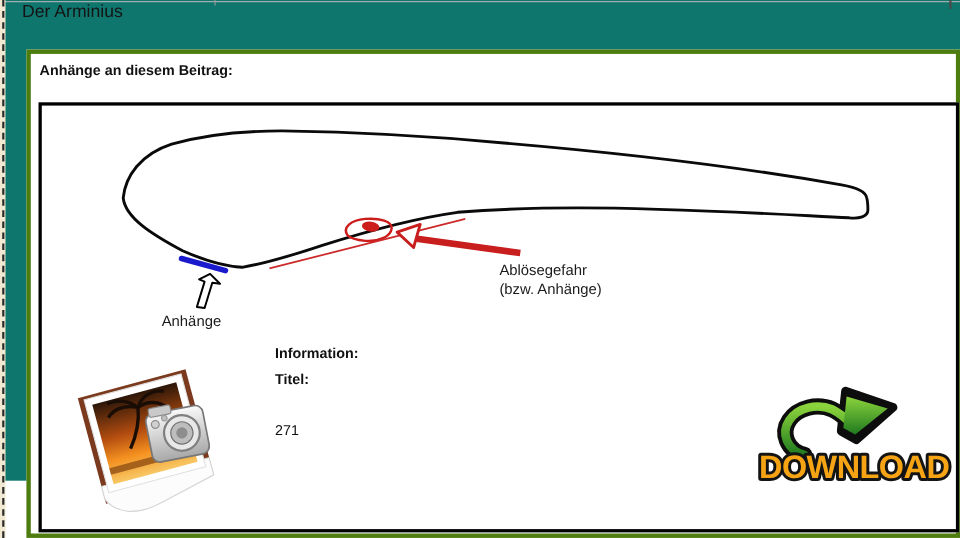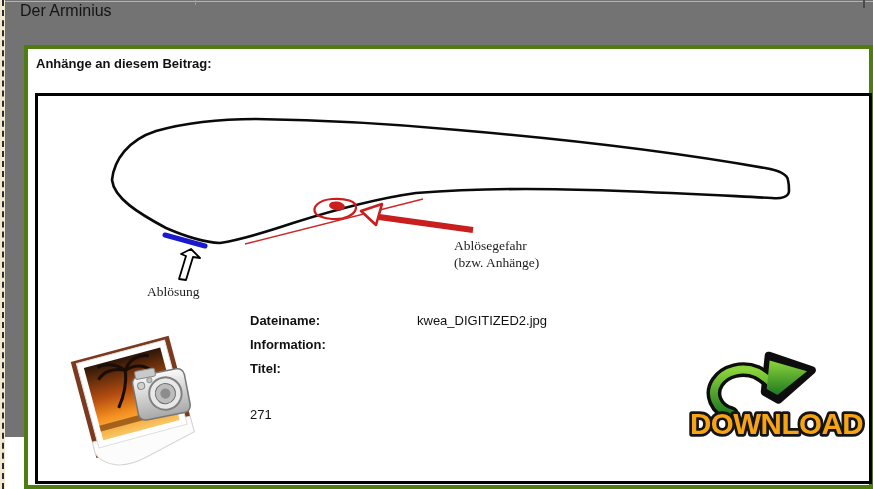--- a/index.html
+++ b/index.html
@@ -1,18 +1,18 @@
 <!DOCTYPE html>
 <html><head>
 <meta charset="utf-8">
 <style>
   * { margin:0; padding:0; box-sizing:border-box; }
   html,body { width:873px; height:489px; background:#fff; overflow:hidden;
               font-family:"Liberation Sans", sans-serif; }
-  .page { position:relative; width:873px; height:437px; background:#737373; }
+  .page { position:relative; width:873px; height:437px; background:#0f766e; }
 
   
   .top-divider { position:absolute; left:0; top:1px; width:873px; height:1px; background:#b3b3b3; }
   .top-tick-1 { position:absolute; left:195px; top:0; width:1px; height:5px; background:#9a9a9a; }
   .top-tick-2 { position:absolute; left:863px; top:0; width:2px; height:8px; background:#4a4a4a; }
 
   
   .left-strip { position:absolute; left:0; top:0; width:5px; height:489px; background:#f1e9d2; }
   .left-dash  { position:absolute; left:2px; top:0; width:0; height:489px; border-left:2px dashed #2b2b2b; }
 
@@ -21,21 +21,21 @@
 
   .attachments-panel { position:absolute; left:24px; top:45px; width:849px; height:444px;
                        border:4px solid #4d7c0f; background:#fff; }
   .attachments-header { position:absolute; left:8px; top:7px; font-size:13px; font-weight:700; color:#111; }
 
   .attachment-box { position:absolute; left:7px; top:44px; width:837px; height:391px;
                     border:3px solid #000; background:#fff; }
 
   .diagram-svg { position:absolute; left:0; top:0; width:831px; height:385px; }
 
-  .anno-label { position:absolute; font-size:13.5px; color:#1b1b1b; line-height:17px;font-family:Liberation Serif, serif; }
+  .anno-label { position:absolute; font-size:13.5px; color:#1b1b1b; line-height:17px; }
   .stoerung-label   { left:109px; top:187px; }
   .abloese-label    { left:416px; top:141px; }
 
   .photo-icon { position:absolute; left:22px; top:226px; width:152px; height:152px; }
 
   .file-info { position:absolute; left:212px; top:217px; width:360px; }
   .file-row { display:flex; height:24px; align-items:flex-start; }
   .file-row .flabel { width:167px; font-size:13px; font-weight:700; color:#111; }
   .file-row .fvalue { font-size:13px; color:#111; }
   .file-spacer { height:22px; }
@@ -87,21 +87,21 @@
         <path d="M 314 212 C 309 205 317 198 330 197 C 343 196 355 199 354 206
                  C 353 213 342 218 330 217 C 321 216 317 215 314 212 Z" fill="none" stroke="#cc1c1c" stroke-width="2.2"></path>
         <ellipse cx="335" cy="204" rx="8" ry="4.5" transform="rotate(8 335 204)" fill="#cc1c1c"></ellipse>
 
         <path d="M 243 242 L 421 197" stroke="#cc2a2a" stroke-width="1.6" fill="none"></path>
 
         <path d="M 377 215 L 471 228" stroke="#c81e1e" stroke-width="6" fill="none"></path>
         <polygon points="359,209 380,202 374,223" fill="#ffffff" stroke="#c81e1e" stroke-width="2.6" stroke-linejoin="round"></polygon>
       </svg>
 
-      <div class="anno-label stoerung-label">Ablösung</div>
+      <div class="anno-label stoerung-label">Anhänge</div>
       <div class="anno-label abloese-label">
         <div>Ablösegefahr</div>
         <div>(bzw. Anhänge)</div>
       </div>
 
       <svg class="photo-icon" viewBox="0 0 150 150">
         <defs>
           <linearGradient id="sunset" x1="0" y1="0" x2="0" y2="1">
             <stop offset="0" stop-color="#2b1608"></stop>
             <stop offset="0.45" stop-color="#b44d10"></stop>
@@ -133,24 +133,20 @@
             <circle cx="104" cy="78" r="10" fill="#bdbdbd" stroke="#707070"></circle>
             <circle cx="104" cy="78" r="5" fill="#8d8d8d"></circle>
             <circle cx="82" cy="66" r="3.5" fill="#d0d0d0" stroke="#888"></circle>
             <circle cx="91" cy="62" r="2.5" fill="#c0c0c0" stroke="#999"></circle>
           </g>
         </g>
       </svg>
 
       <div class="file-info">
         <div class="file-row">
-          <span class="flabel">Dateiname:</span>
-          <span class="fvalue">kwea_DIGITIZED2.jpg</span>
-        </div>
-        <div class="file-row">
           <span class="flabel">Information:</span>
           <span class="fvalue"></span>
         </div>
         <div class="file-row">
           <span class="flabel">Titel:</span>
           <span class="fvalue"></span>
         </div>
         <div class="file-spacer"></div>
         <div class="file-row">
           <span class="fvalue">271</span>

